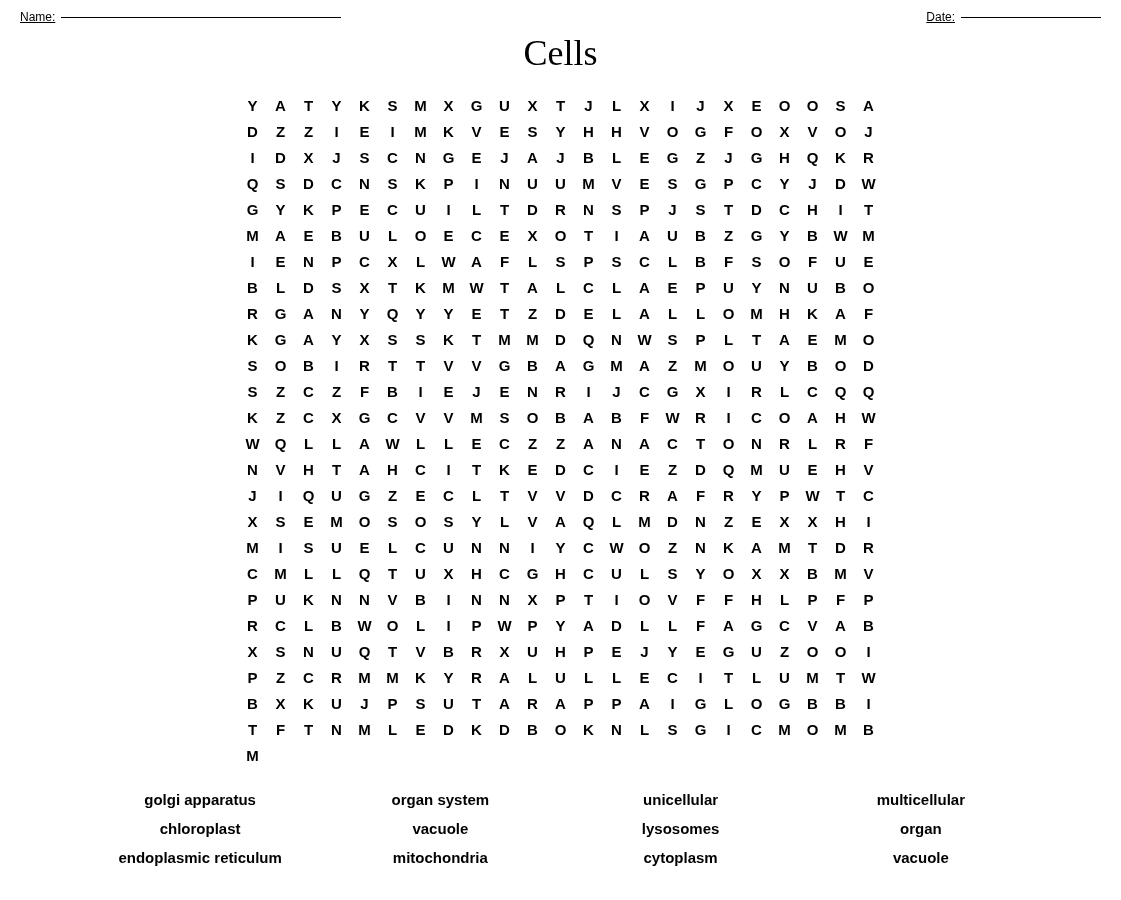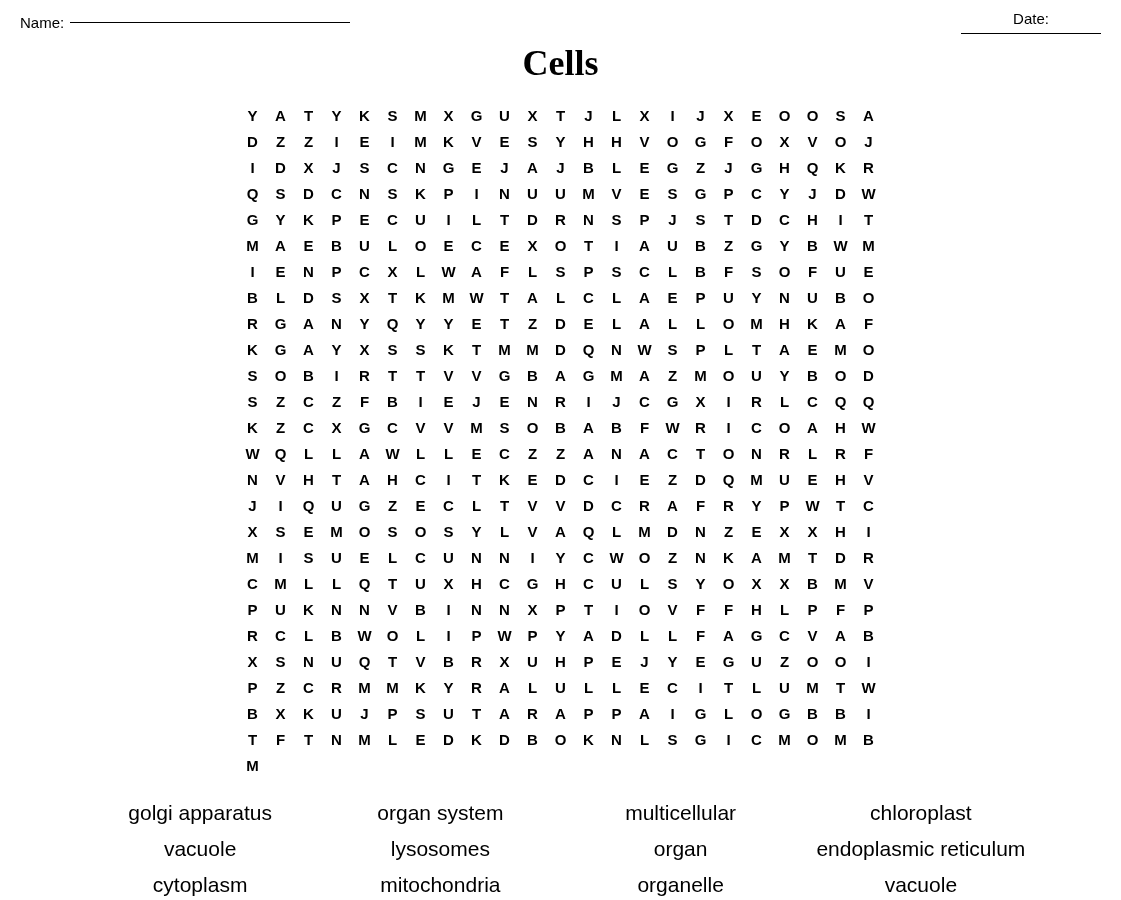--- a/index.html
+++ b/index.html
@@ -6,49 +6,49 @@
     body {
       background: #fff;
       font-family: Arial, sans-serif;
       width: 1121px;
       min-height: 900px;
       padding: 10px 20px;
     }
     .header {
       display: flex;
       justify-content: space-between;
-      align-items: center;
+      align-items: flex-start;
       margin-bottom: 8px;
-      font-size: 15px;
+      font-size: 12px;
+      text-decoration: underline;
     }
     .header-name {
       display: flex;
       align-items: center;
       gap: 6px;
     }
     .header-line {
       display: inline-block;
       width: 280px;
       border-bottom: 1px solid #000;
     }
     .header-date {
       display: flex;
       align-items: center;
       gap: 6px;
-      flex-direction: column;
     }
     .header-date-line {
       display: inline-block;
       width: 140px;
       border-bottom: 1px solid #000;
     }
     .title {
       text-align: center;
       font-size: 36px;
-      font-weight: bold;
+      font-weight: normal;
       margin-bottom: 18px;
       font-family: Georgia, serif;
     }
     .grid-container {
       display: flex;
       justify-content: center;
       margin-bottom: 20px;
     }
     .grid {
       display: grid;
@@ -69,24 +69,25 @@
     }
     .word-list {
       display: grid;
       grid-template-columns: repeat(4, 1fr);
       gap: 6px 0;
       padding: 0 60px;
       margin-top: 10px;
     }
     .word-item {
       text-align: center;
-      font-size: 21px;
+      font-size: 15px;
       font-family: Arial, sans-serif;
       color: #000;
       padding: 3px 0;
+      font-weight: bold;
     }
   </style>
 </head>
 <body>
 
 <div class="header">
   <div class="header-name">
     <span>Name:</span>
     <span class="header-line"></span>
   </div>
@@ -675,23 +676,23 @@
       <div class="cell">O</div>
       <div class="cell">M</div>
       <div class="cell">B</div>
       <div class="cell">M</div>
     </div>
 </div>
 
 <div class="word-list" id="word-list">
 <div class="word-item">golgi apparatus</div>
     <div class="word-item">organ system</div>
+    <div class="word-item">unicellular</div>
     <div class="word-item">multicellular</div>
     <div class="word-item">chloroplast</div>
     <div class="word-item">vacuole</div>
     <div class="word-item">lysosomes</div>
     <div class="word-item">organ</div>
     <div class="word-item">endoplasmic reticulum</div>
+    <div class="word-item">mitochondria</div>
     <div class="word-item">cytoplasm</div>
-    <div class="word-item">mitochondria</div>
-    <div class="word-item">organelle</div>
     <div class="word-item">vacuole</div>
   </div>
 
 </body></html>

